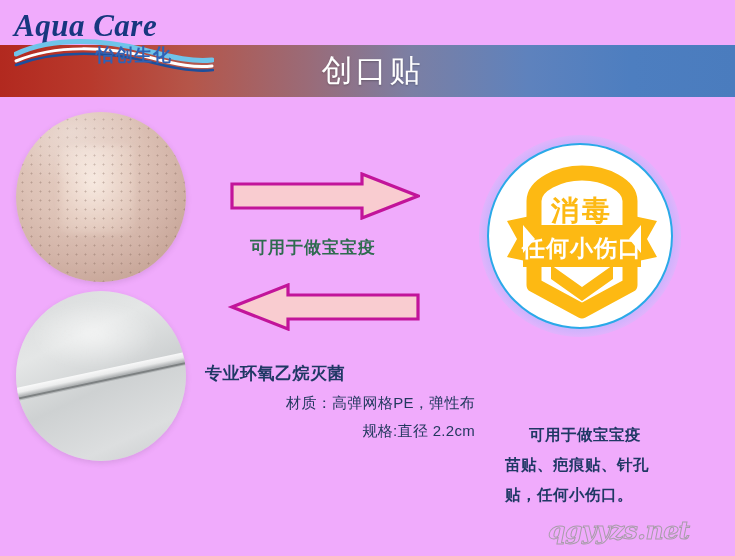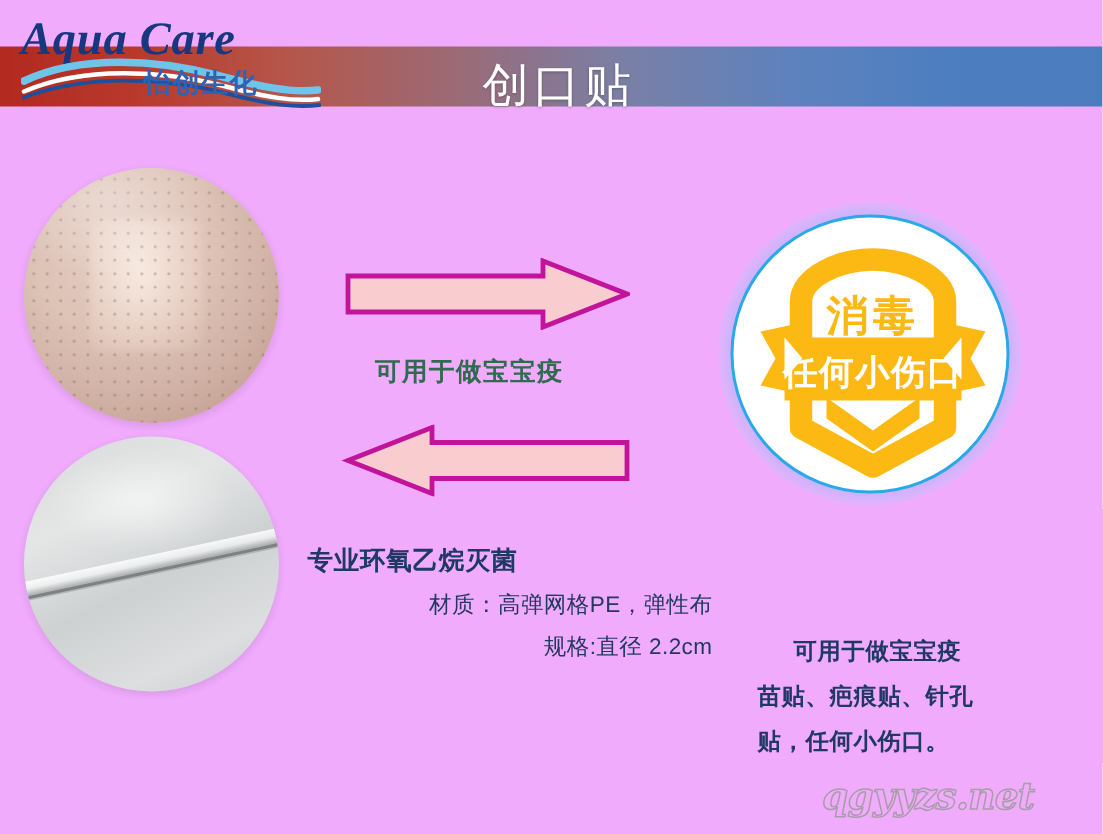--- a/index.html
+++ b/index.html
@@ -63,23 +63,23 @@
     top: 28px;
     width: 200px;
     height: 46px;
     pointer-events: none;
   }
 
   
   .banner {
     position: absolute;
     left: 0;
-    top: 31px;
+    top: 45px;
     width: 735px;
-    height: 40px;
+    height: 52px;
     background: linear-gradient(to right,
         #b2291f 0%,
         #b8392c 12%,
         #b5564a 26%,
         #9a6b78 42%,
         #7b7fa4 56%,
         #5e82bd 72%,
         #4d7ec0 86%,
         #4a7cbe 100%);
     z-index: 10;

